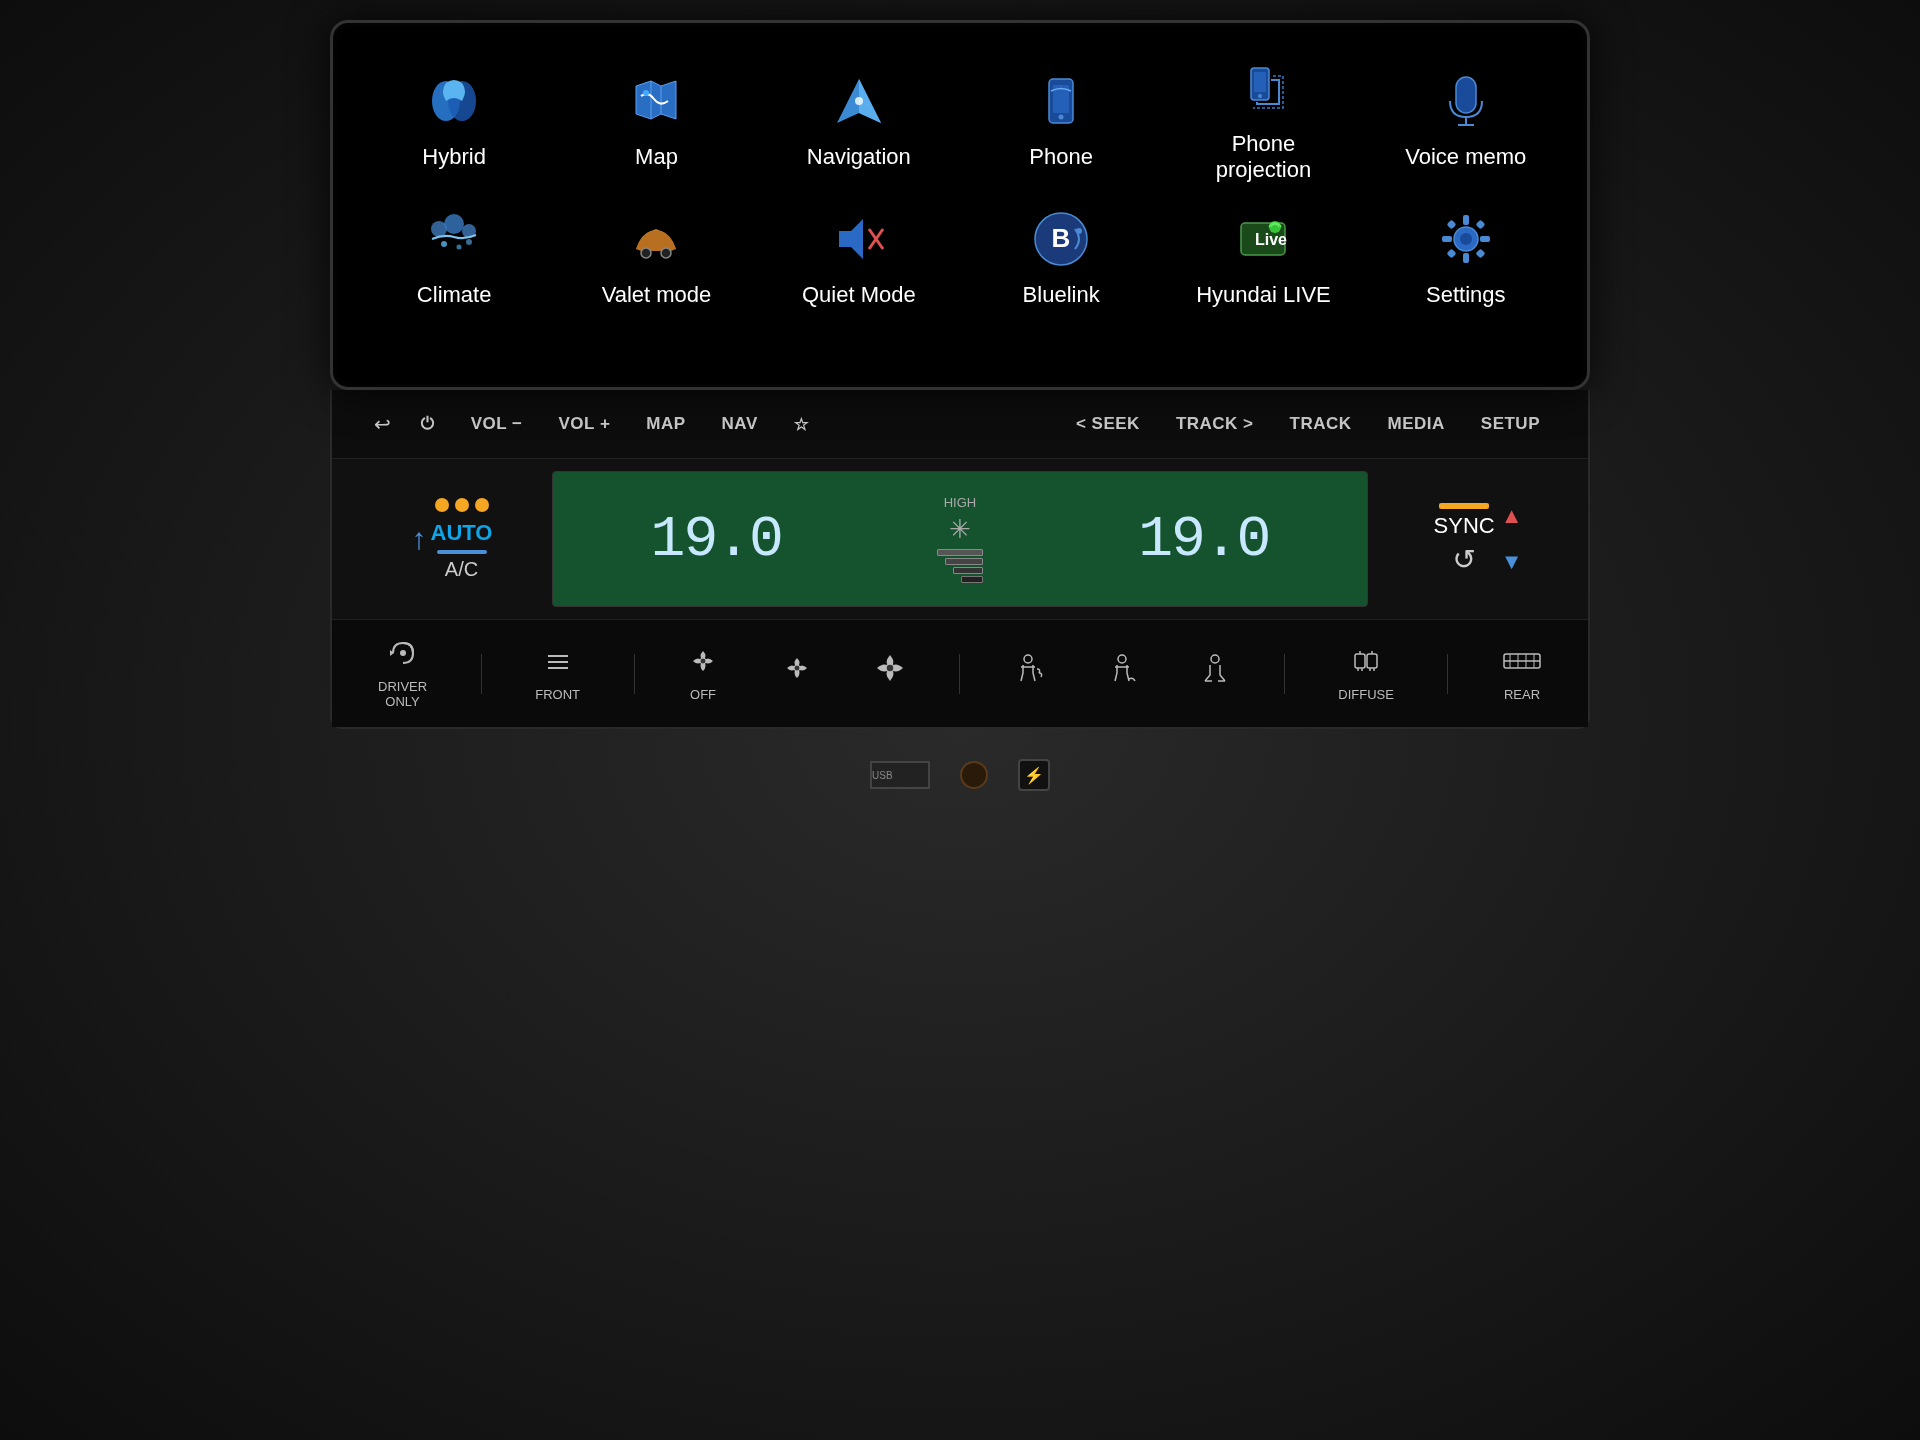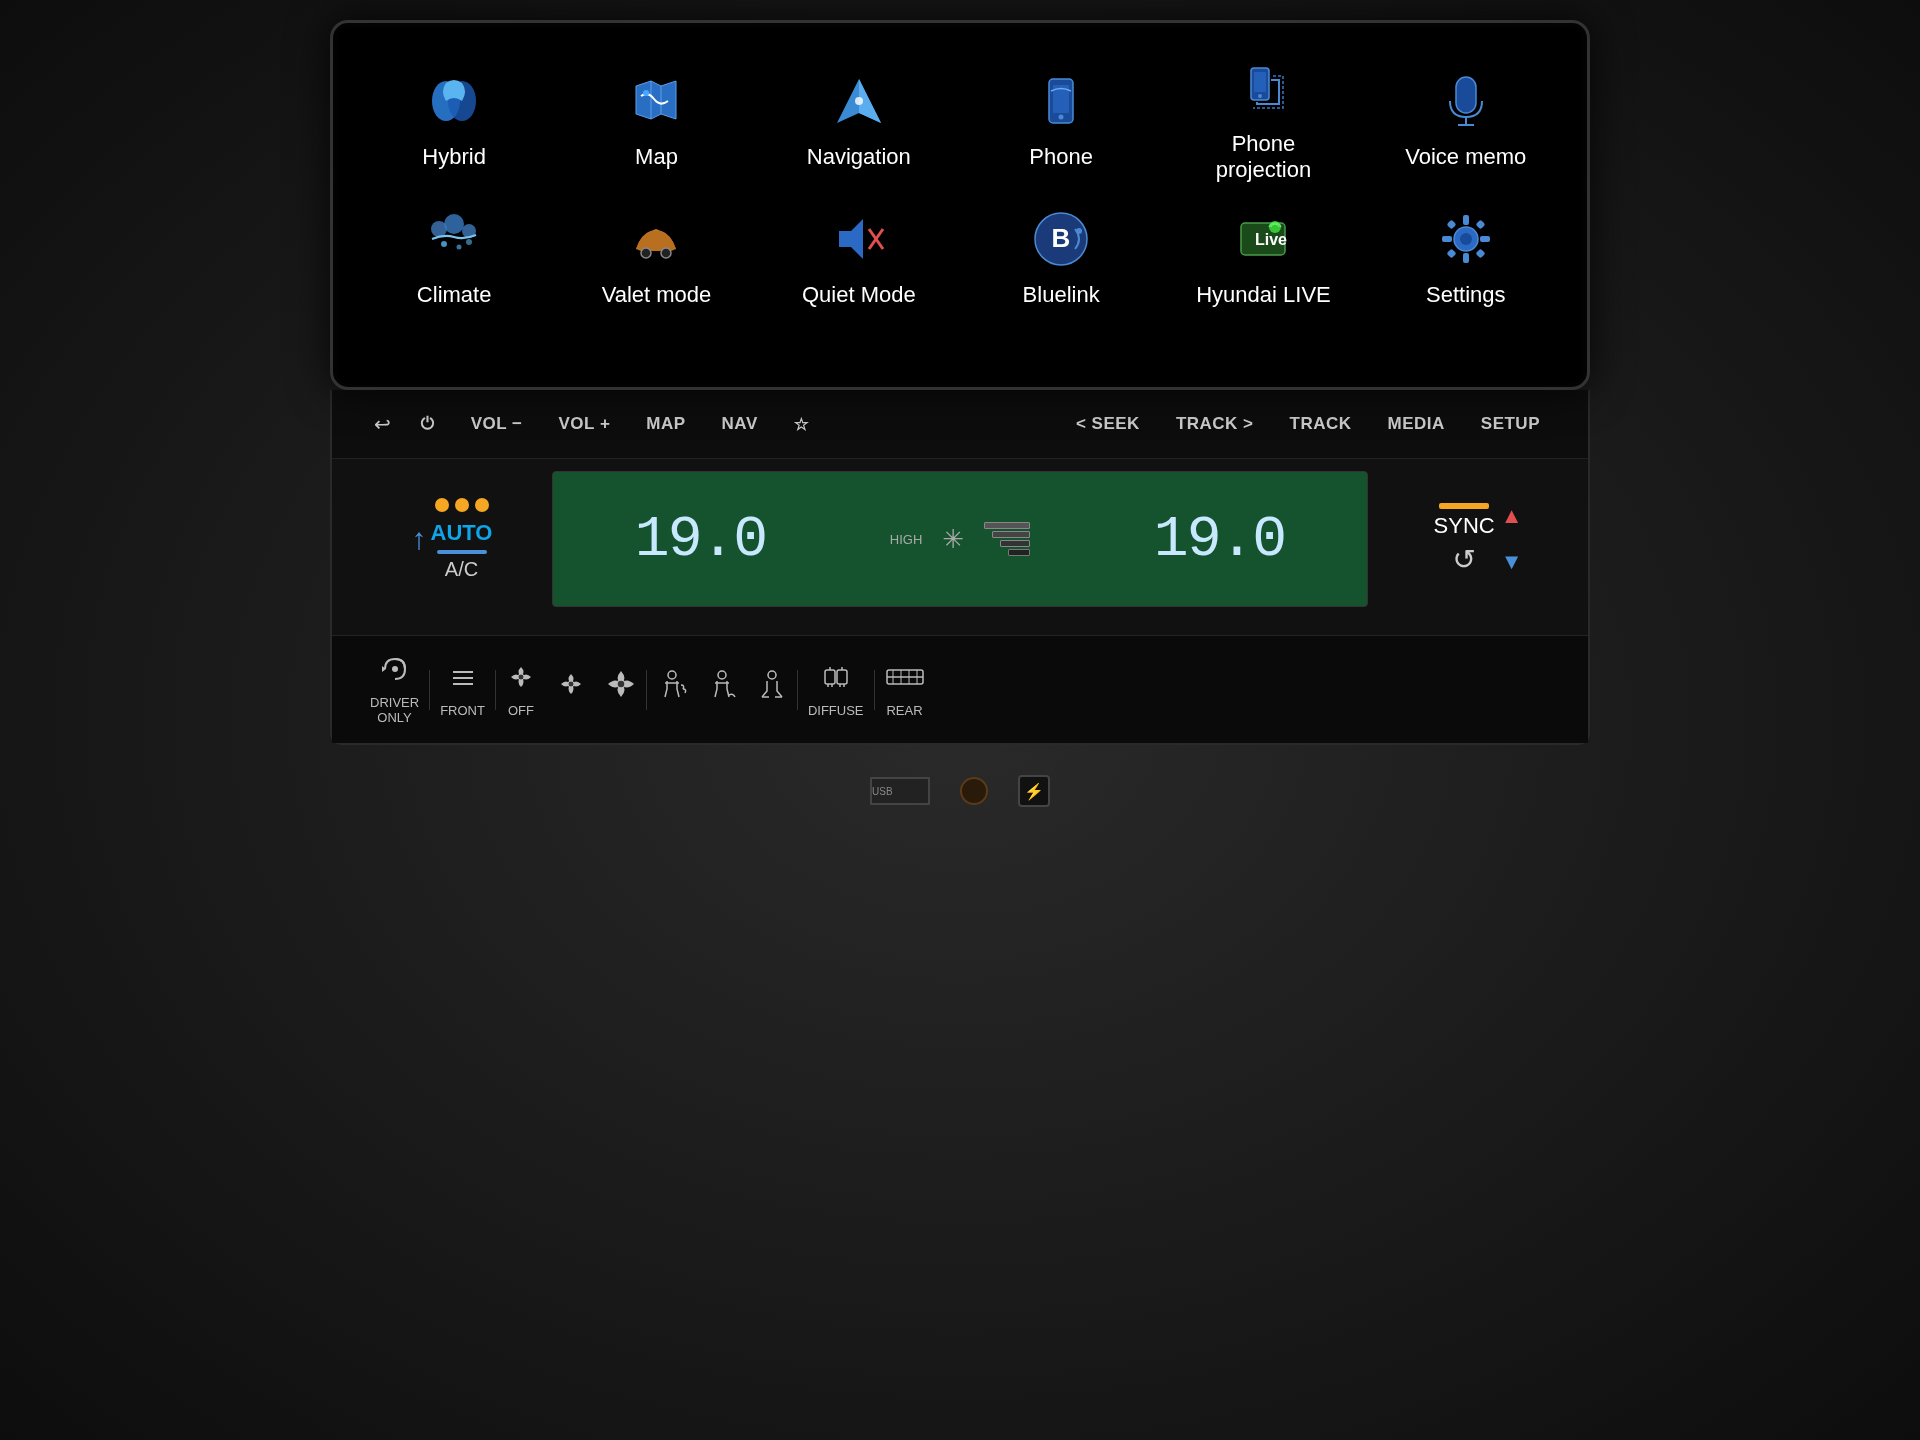--- a/index.html
+++ b/index.html
@@ -177,23 +177,23 @@
     .temp-value {
       color: #c8e8ff;
       font-size: 58px;
       font-weight: 300;
       font-family: 'Courier New', monospace;
       letter-spacing: -2px;
     }
 
     .fan-display {
       display: flex;
-      flex-direction: row;
-      align-items: center;
-      gap: 20px;
+      flex-direction: column;
+      align-items: center;
+      gap: 4px;
     }
 
     .fan-icon-display {
       font-size: 26px;
       color: #aaa;
     }
 
     .climate-right {
       width: 220px;
       display: flex;
@@ -227,25 +227,24 @@
       cursor: pointer;
     }
 
     .up-arrow { color: #e05050; }
     .down-arrow { color: #4a90d9; }
 
     
     .func-bar {
       display: flex;
       align-items: center;
-      padding: 12px 28px;
+      padding: 12px 36px;
       background: #0a0a0a;
       border-top: 1px solid #222;
-      justify-content: flex-start;
-      margin-top: 16px;
+      justify-content: space-between;
     }
 
     .func-btn {
       display: flex;
       flex-direction: column;
       align-items: center;
       gap: 4px;
       cursor: pointer;
       padding: 6px 10px;
     }

